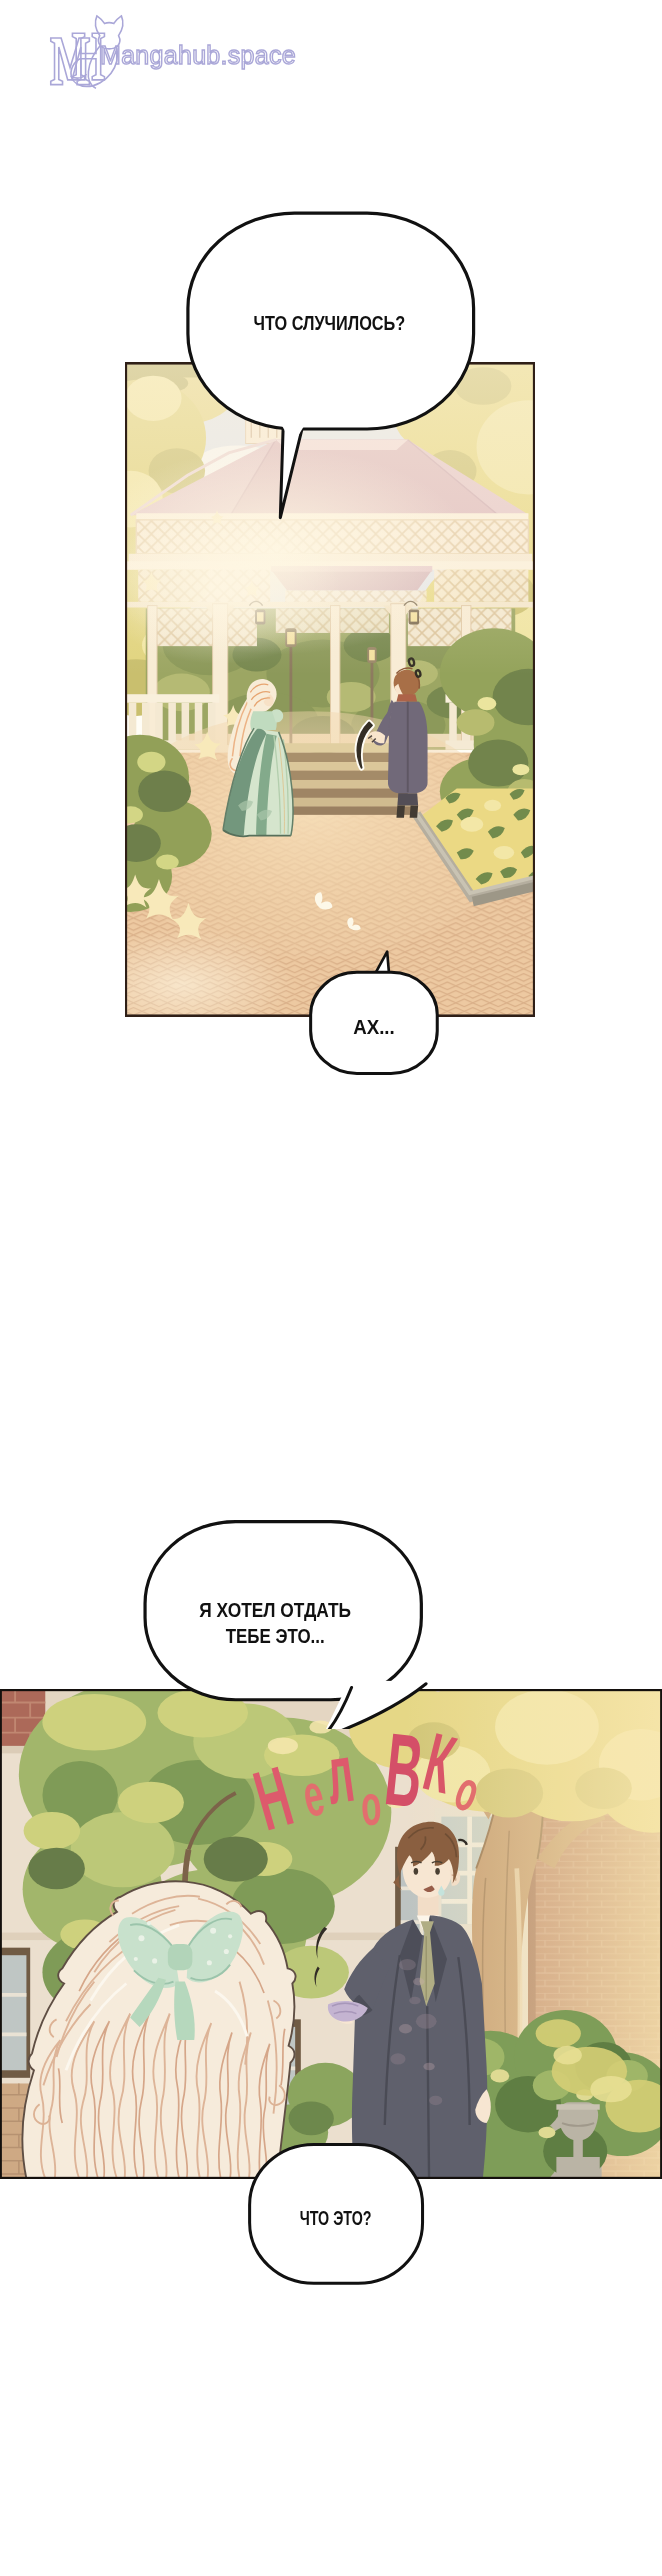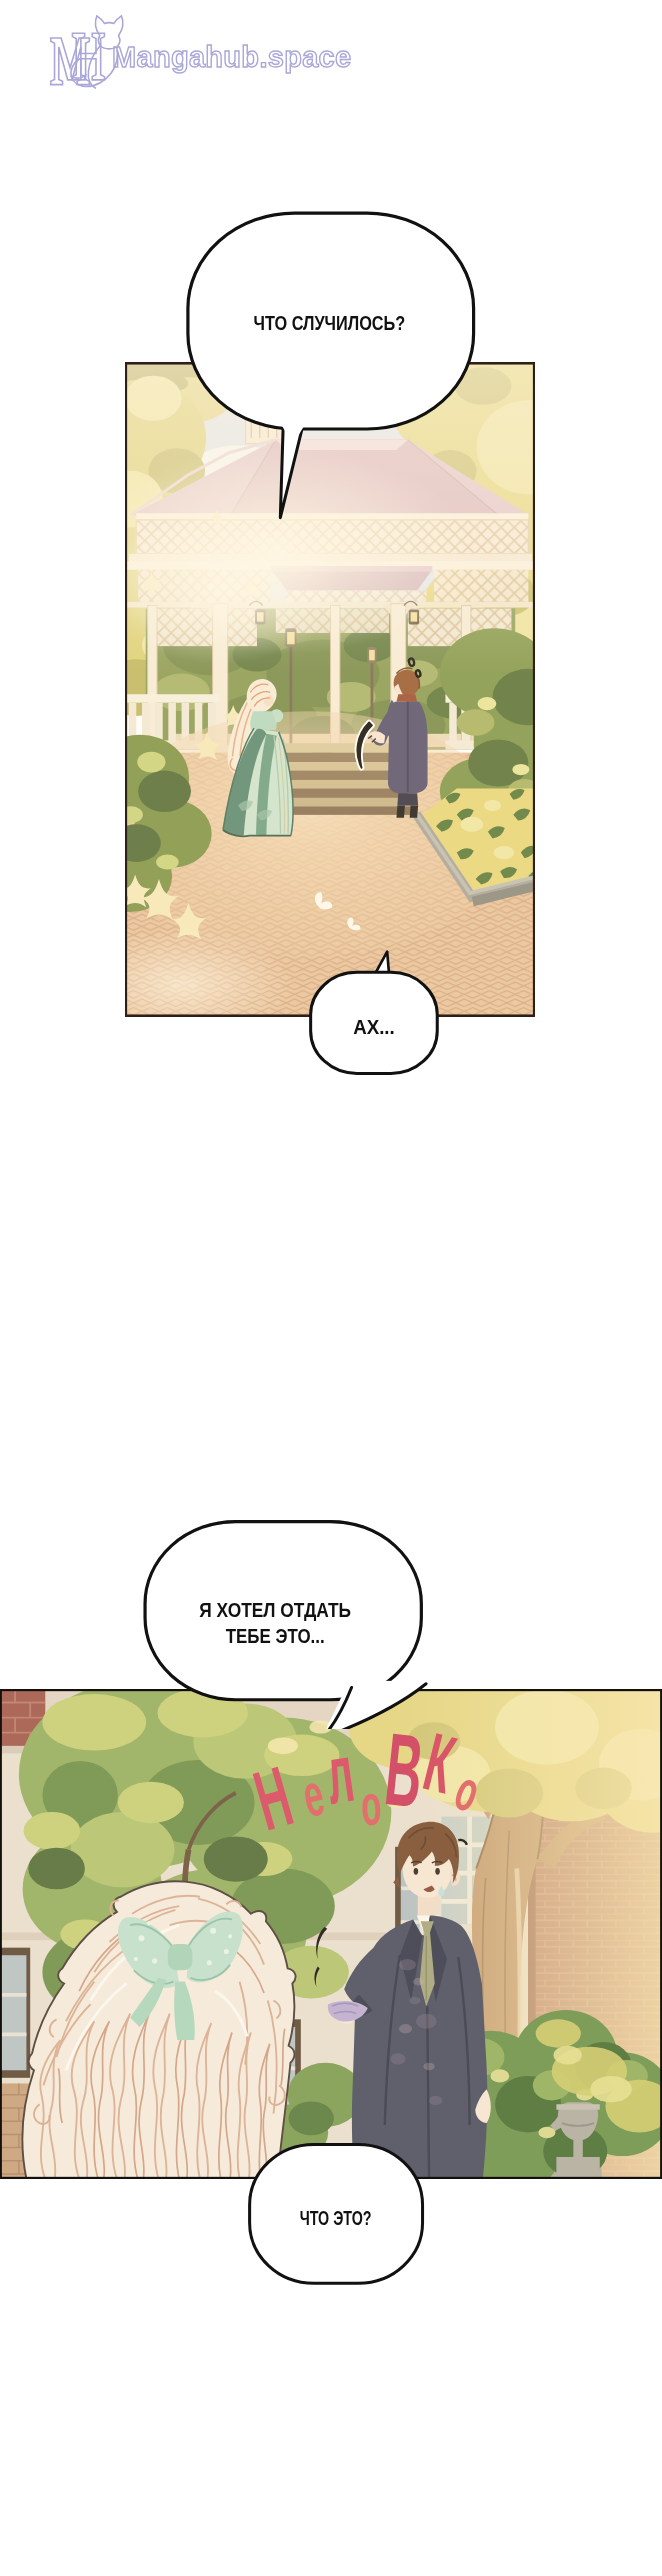--- a/index.html
+++ b/index.html
@@ -20,21 +20,21 @@
 
     <path d="M56 26 C52 20 50 12 53 5 C56 7 59 10 61 13 C64 12 68 12 71 13 C73 10 76 7 79 5 C82 12 80 20 76 26 C78 30 78 34 75 37 C71 41 61 41 57 37 C54 34 54 30 56 26 Z"></path>
 
     <path d="M57 36 C50 44 45 54 44 64 C43 72 46 79 52 82"></path>
 
     <path d="M74 38 C76 48 74 58 68 66 C62 74 52 80 42 80 C34 80 28 76 26 70 C32 72 38 71 42 67"></path>
     <path d="M26 70 C24 62 28 54 36 50"></path>
   </g>
 </svg>
 </div>
-<div class="abs" style="left:112px;top:41px;font-size:29px;font-weight:bold;color:transparent;-webkit-text-stroke:1.4px #aaa7d8;letter-spacing:0.3px">Mangahub.space</div>
+<div class="abs" style="left:100px;top:41px;font-size:25px;font-weight:normal;color:transparent;-webkit-text-stroke:1.4px #aaa7d8;letter-spacing:0.3px">Mangahub.space</div>
 
 <svg class="abs pnl" style="left:125px;top:362px" width="410" height="655" viewBox="0 0 435 694">
   <defs>
     <pattern id="lat" width="14" height="14" patternUnits="userSpaceOnUse">
       <rect width="14" height="14" fill="#f8ecdc"></rect>
       <path d="M0 0 L14 14 M14 0 L0 14" stroke="#dcc29e" stroke-width="1.6" fill="none"></path>
     </pattern>
     <pattern id="brick" width="36" height="18" patternUnits="userSpaceOnUse">
       <rect width="36" height="18" fill="#ebc49e"></rect>
       <path d="M0 4.5 L9 0.5 L18 4.5 L9 8.5 Z M18 4.5 L27 0.5 L36 4.5 L27 8.5 Z M9 13.5 L18 9.5 L27 13.5 L18 17.5 Z M-9 13.5 L0 9.5 L9 13.5 L0 17.5 Z M27 13.5 L36 9.5 L45 13.5 L36 17.5 Z" stroke="#d2a37e" stroke-width="1.2" fill="none"></path>

